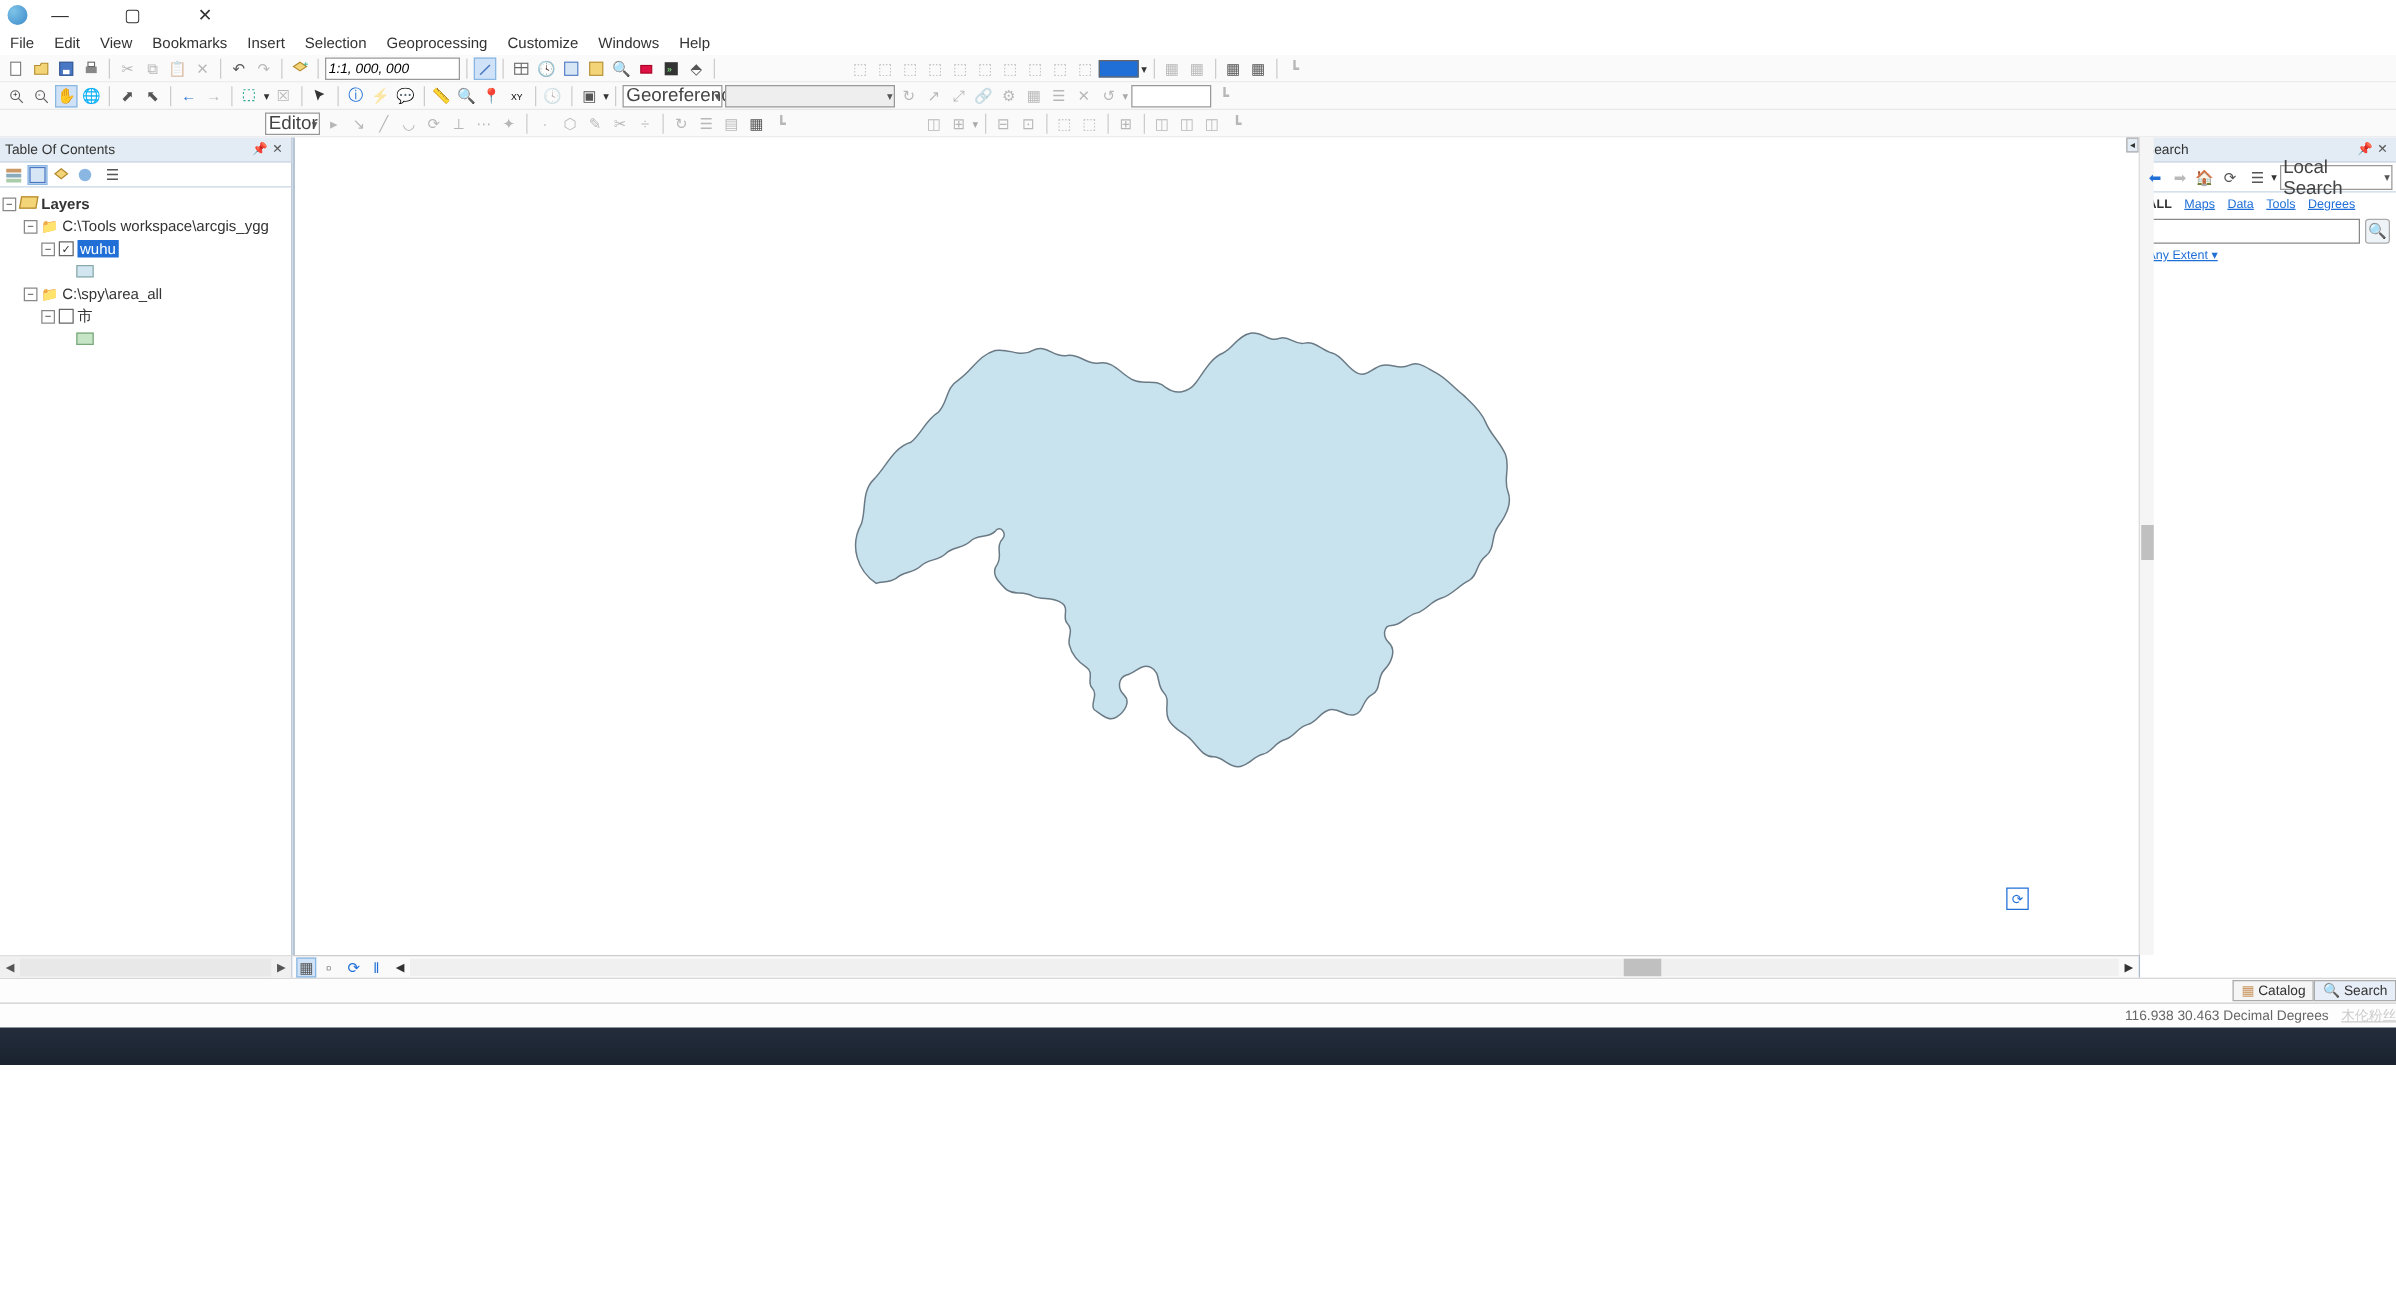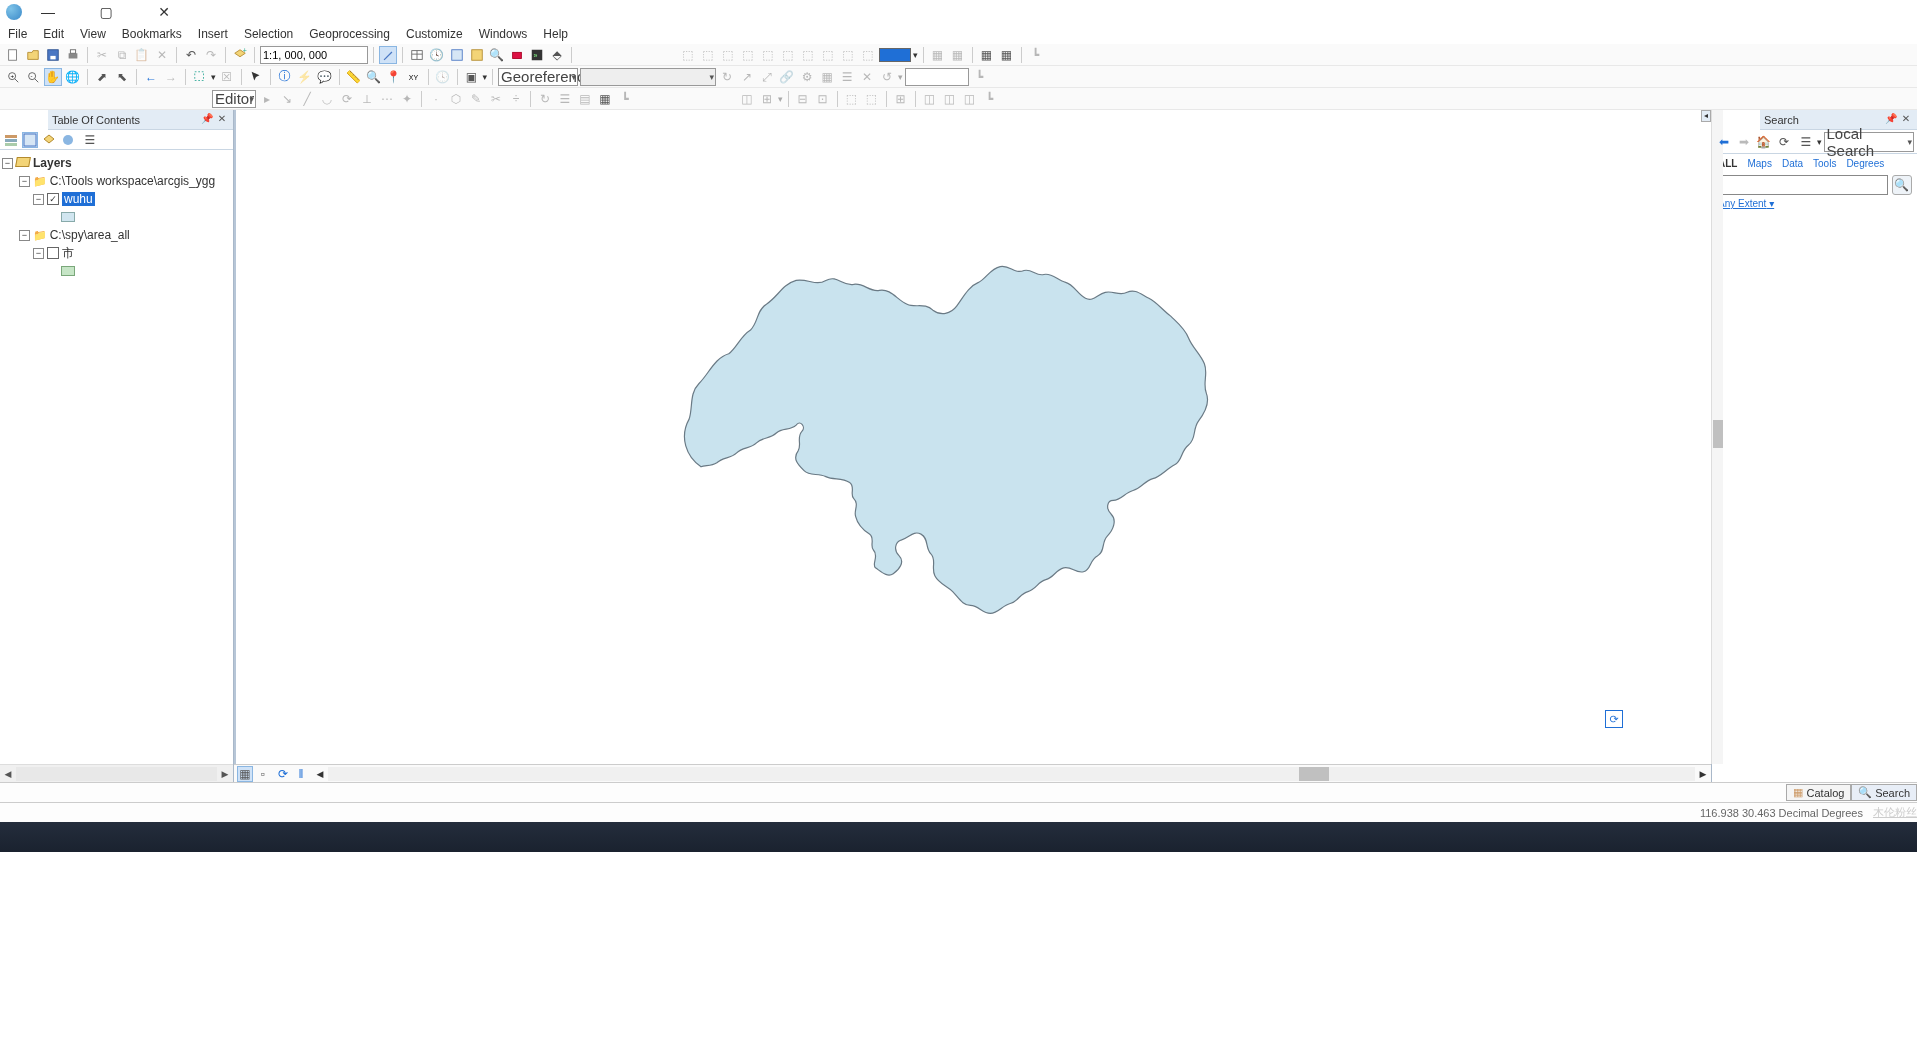--- a/index.html
+++ b/index.html
@@ -15,32 +15,32 @@
   
   .menubar { height: 20px; display: flex; align-items: center; padding: 0 8px; gap: 16px; background: #fff; font-size: 12px;}
   .menubar span { cursor: pointer; }
   
   
   .toolbar-row { height: 22px; display: flex; align-items: center; padding: 0 4px; gap: 2px; background: #fafafa; border-bottom: 1px solid #e8e8e8; }
   .toolbar-row .sep { width: 1px; height: 16px; background: #ccc; margin: 0 3px; }
   .tb-btn { width: 18px; height: 18px; display: inline-flex; align-items: center; justify-content: center; cursor: pointer; color: #555; position:relative;}
   .tb-btn svg { width: 14px; height: 14px; }
   .tb-btn.disabled { opacity: 0.4; cursor: default;}
-  .scale-input { width: 108px; height: 18px; font-size: 11px; padding: 0 2px; border: 1px solid #999;}
+  .scale-input { width: 108px; height: 18px; font-size: 11px; padding: 0 2px; border: 1px solid #999; font-style: italic;}
   .color-swatch { width: 32px; height: 14px; background: #1f6fd6; border: 1px solid #666; display:inline-block;}
   .dropdown-combo { height: 18px; border: 1px solid #999; background:#fff; font-size:15px; padding:0 12px 0 2px; position:relative; color:#444; display:inline-flex; align-items:center;}
   .dropdown-combo::after{content:"▾"; position:absolute; right:1px; font-size:9px; color:#555;}
   .text-input-tb { width:64px; height:18px; border:1px solid #999; background:#fff;}
   
   
   .main-area { display: flex; height: 672px; }
   
   
   .toc-panel { width: 234px; border-right: 1px solid #a9b8c9; display:flex; flex-direction:column; background:#fff;}
-  .panel-header { height: 20px; background: #e3ecf5; border-bottom: 1px solid #c9d6e3; display: flex; align-items: center; padding: 0 4px; font-size:11px;margin-left:48px;}
+  .panel-header { height: 20px; background: #e3ecf5; border-bottom: 1px solid #c9d6e3; display: flex; align-items: center; padding: 0 4px; font-size:11px;}
   .panel-header .spacer { flex: 1; }
   .panel-header .pin-icon, .panel-header .close-icon { width: 14px; height: 14px; cursor: pointer; text-align:center; font-size:10px; color:#555;}
   .toc-toolbar { height: 20px; border-bottom: 1px solid #c9d6e3; display:flex; align-items:center; padding:0 3px; gap:3px;}
   .toc-toolbar .tb-btn{width:16px;height:16px;}
   .toc-toolbar .tb-btn.selected{background:#cfe2f7; border:1px solid #8ab6e2;}
   .toc-tree { flex: 1; padding: 4px 2px; overflow:hidden; font-size:12px;}
   .tree-row { display: flex; align-items: center; height: 18px; gap: 3px;}
   .tree-indent { display:inline-block;}
   .expander { width: 11px; height: 11px; border: 1px solid #888; display: inline-flex; align-items:center; justify-content:center; font-size:9px; line-height:1; cursor:pointer; background:#fff;}
   .folder-icon { color:#e8b94a; font-size:11px;}
@@ -69,21 +69,21 @@
   .map-bottom .view-btns .tb-btn{width:16px; height:16px;}
   .map-bottom .hscroll{flex:1; height:14px; background:#f0f0f0; position:relative;}
   .map-bottom .hscroll .thumb{position:absolute; left:71%; width:30px; height:14px; background:#c0c0c0;}
   .map-bottom .arrow{width:16px; text-align:center; font-size:9px;}
   
   
   .search-panel { width: 206px; border-left:1px solid #a9b8c9; display:flex; flex-direction:column; background:#fff;}
   .search-toolbar{ height:24px; border-bottom:1px solid #c9d6e3; display:flex; align-items:center; gap:2px; padding:0 3px;}
   .search-toolbar .dropdown-combo{flex:1; height:20px;}
   .search-tabs{height:18px; display:flex; gap:10px; padding:0 6px; font-size:10px; align-items:center;}
-  .search-tabs .tab{color:#1f6fd6; cursor:pointer; font-weight:normal;}
+  .search-tabs .tab{color:#1f6fd6; text-decoration:underline; cursor:pointer; font-weight:normal;}
   .search-tabs .tab.active{color:#333; text-decoration:none; font-weight:bold;}
   .search-input-row{display:flex; padding:3px 5px; gap:4px; align-items:center;}
   .search-input-row input{flex:1; height:20px; border:1px solid #888; font-size:11px; padding:0 3px;}
   .search-input-row .go-btn{width:20px; height:20px; border:1px solid #aaa; background:#eef3f8; display:flex; align-items:center; justify-content:center; color:#1f6fd6; cursor:pointer; border-radius:3px;}
   .search-extent{padding:0 6px; font-size:10px;}
   .search-extent a{color:#1f6fd6; text-decoration:underline; cursor:pointer;}
   
   
   .statusbar { height: 20px; display:flex; align-items:center; border-top:1px solid #ccc; background:#fdfdfd; font-size:11px;}
   .statusbar .left{flex:1;}

